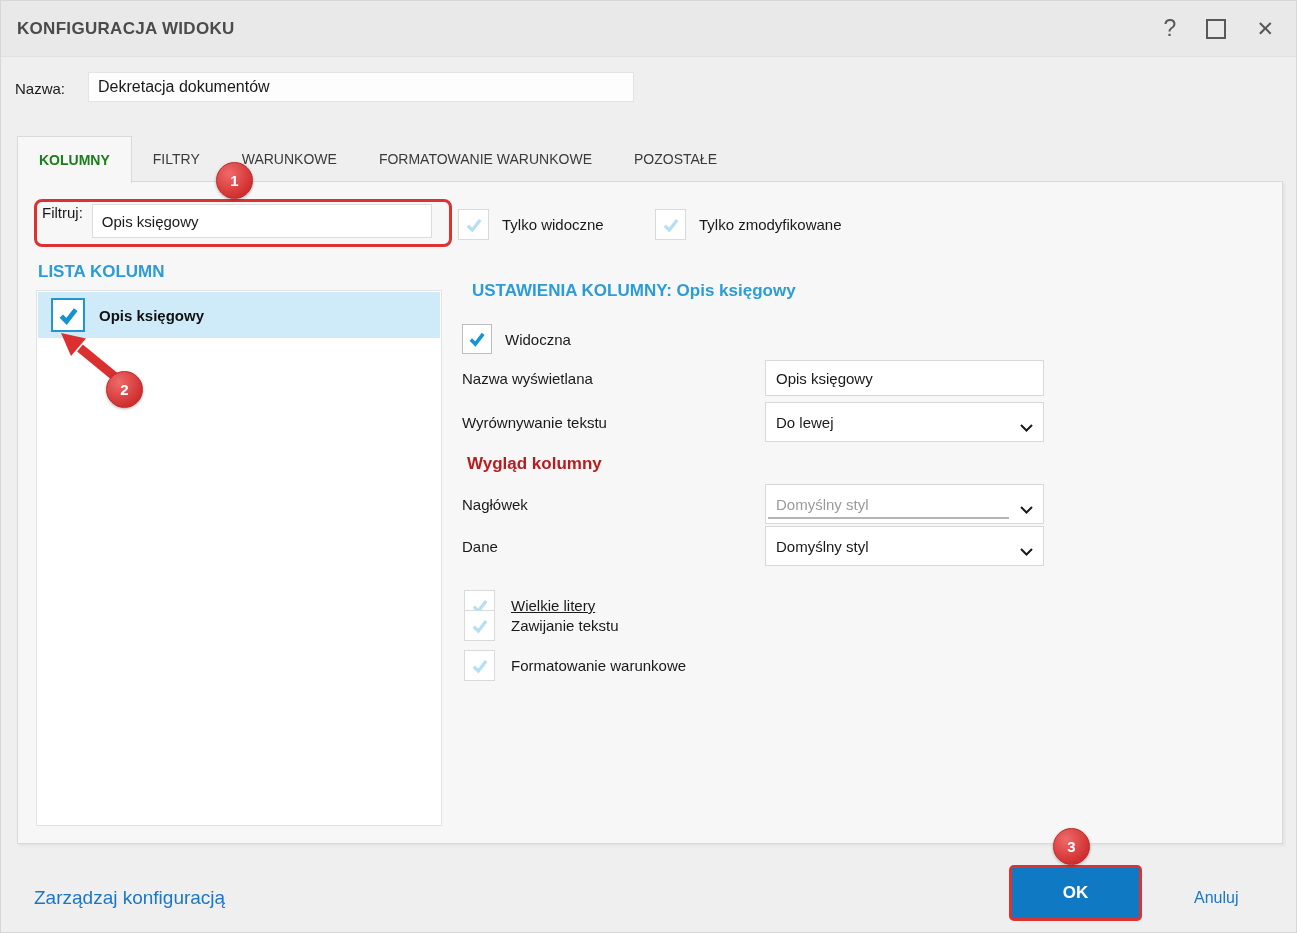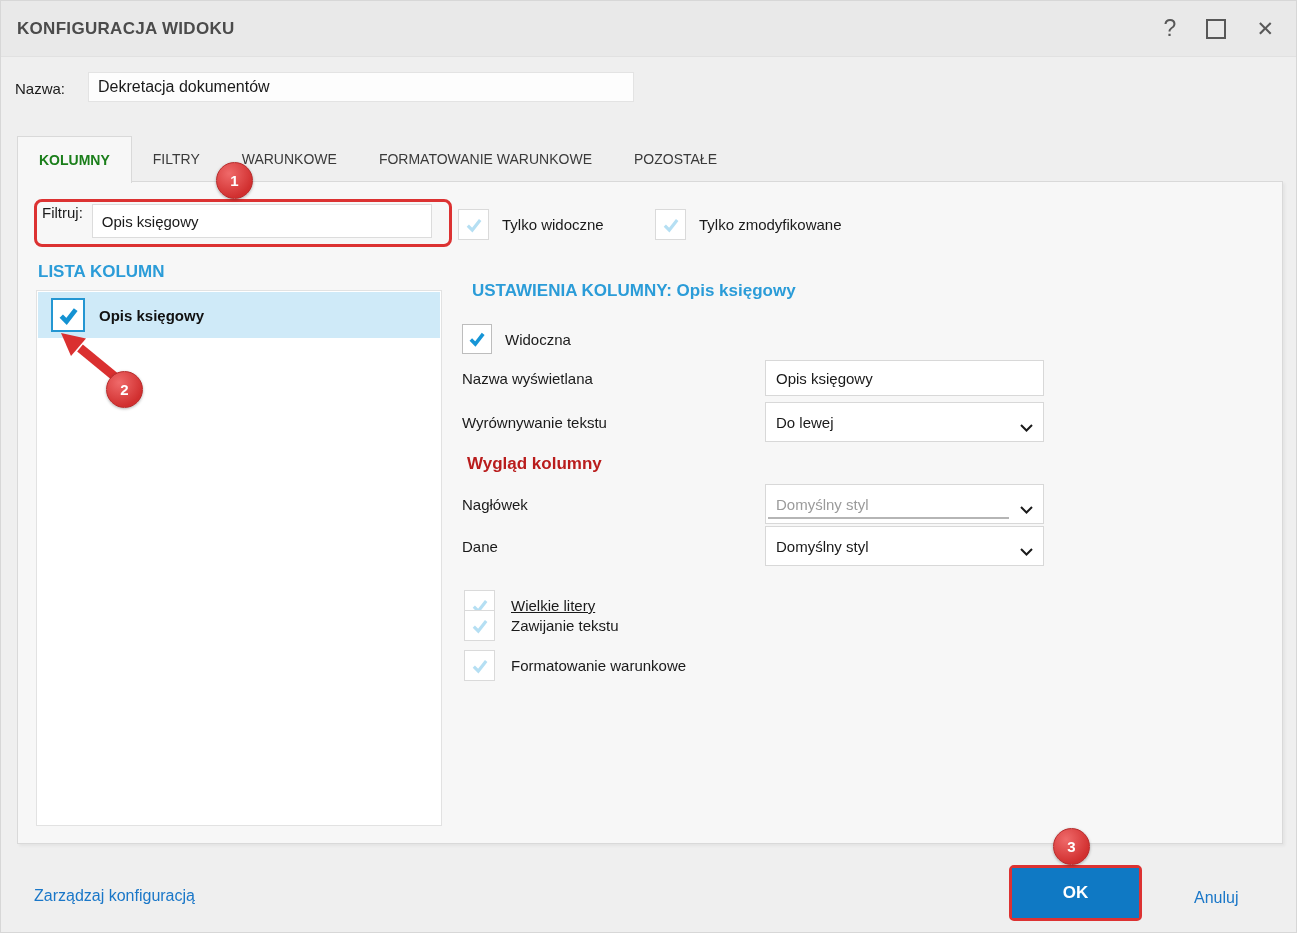--- a/index.html
+++ b/index.html
@@ -65,21 +65,21 @@
   .text-input{width:279px;height:36px;background:#ffffff;border:1px solid #d8d8d8;box-sizing:border-box;
     font-size:15px;padding:0 10px;color:#1a1a1a;font-family:"Liberation Sans",sans-serif;}
   .select{width:279px;height:40px;background:#ffffff;border:1px solid #d8d8d8;box-sizing:border-box;
     display:flex;align-items:center;font-size:15px;padding:0 10px;position:relative;cursor:default;}
   .select .chev{position:absolute;right:10px;top:50%;margin-top:-4px;}
   .select .chev svg{width:13px;height:8px;fill:none;stroke:#1a1a1a;stroke-width:2;}
   .select.disabled{color:#9b9b9b;}
   .select.disabled::after{content:"";position:absolute;left:2px;right:34px;bottom:4px;height:2px;background:#b5b5b5;}
   .opt-row{position:absolute;display:flex;align-items:center;gap:16px;font-size:15px;}
   
-  .manage-link{position:absolute;left:33px;top:886px;font-size:16px;color:#1a77c8;cursor:pointer;}
+  .manage-link{position:absolute;left:33px;top:886px;font-size:19px;color:#1a77c8;cursor:pointer;}
   .ok-wrap{position:absolute;left:1008px;top:864px;border:3px solid #dc3232;border-radius:5px;z-index:40;}
   .ok-btn{display:block;width:127px;height:50px;background:#0f79c4;color:#ffffff;border:none;
     font-size:17px;font-weight:bold;font-family:"Liberation Sans",sans-serif;cursor:pointer;}
   .cancel-link{position:absolute;left:1193px;top:888px;font-size:16px;color:#1a77c8;cursor:pointer;}
   
   .badge{position:absolute;width:35px;height:35px;border-radius:50%;
     background:radial-gradient(circle at 35% 30%, #ef6a6a, #d12f2f 72%);
     border:1px solid #b52a2a;color:#fff;font-weight:bold;font-size:15px;
     display:flex;align-items:center;justify-content:center;z-index:60;box-shadow:0 1px 3px rgba(0,0,0,.3);}
   .badge-1{left:215px;top:161px;}

